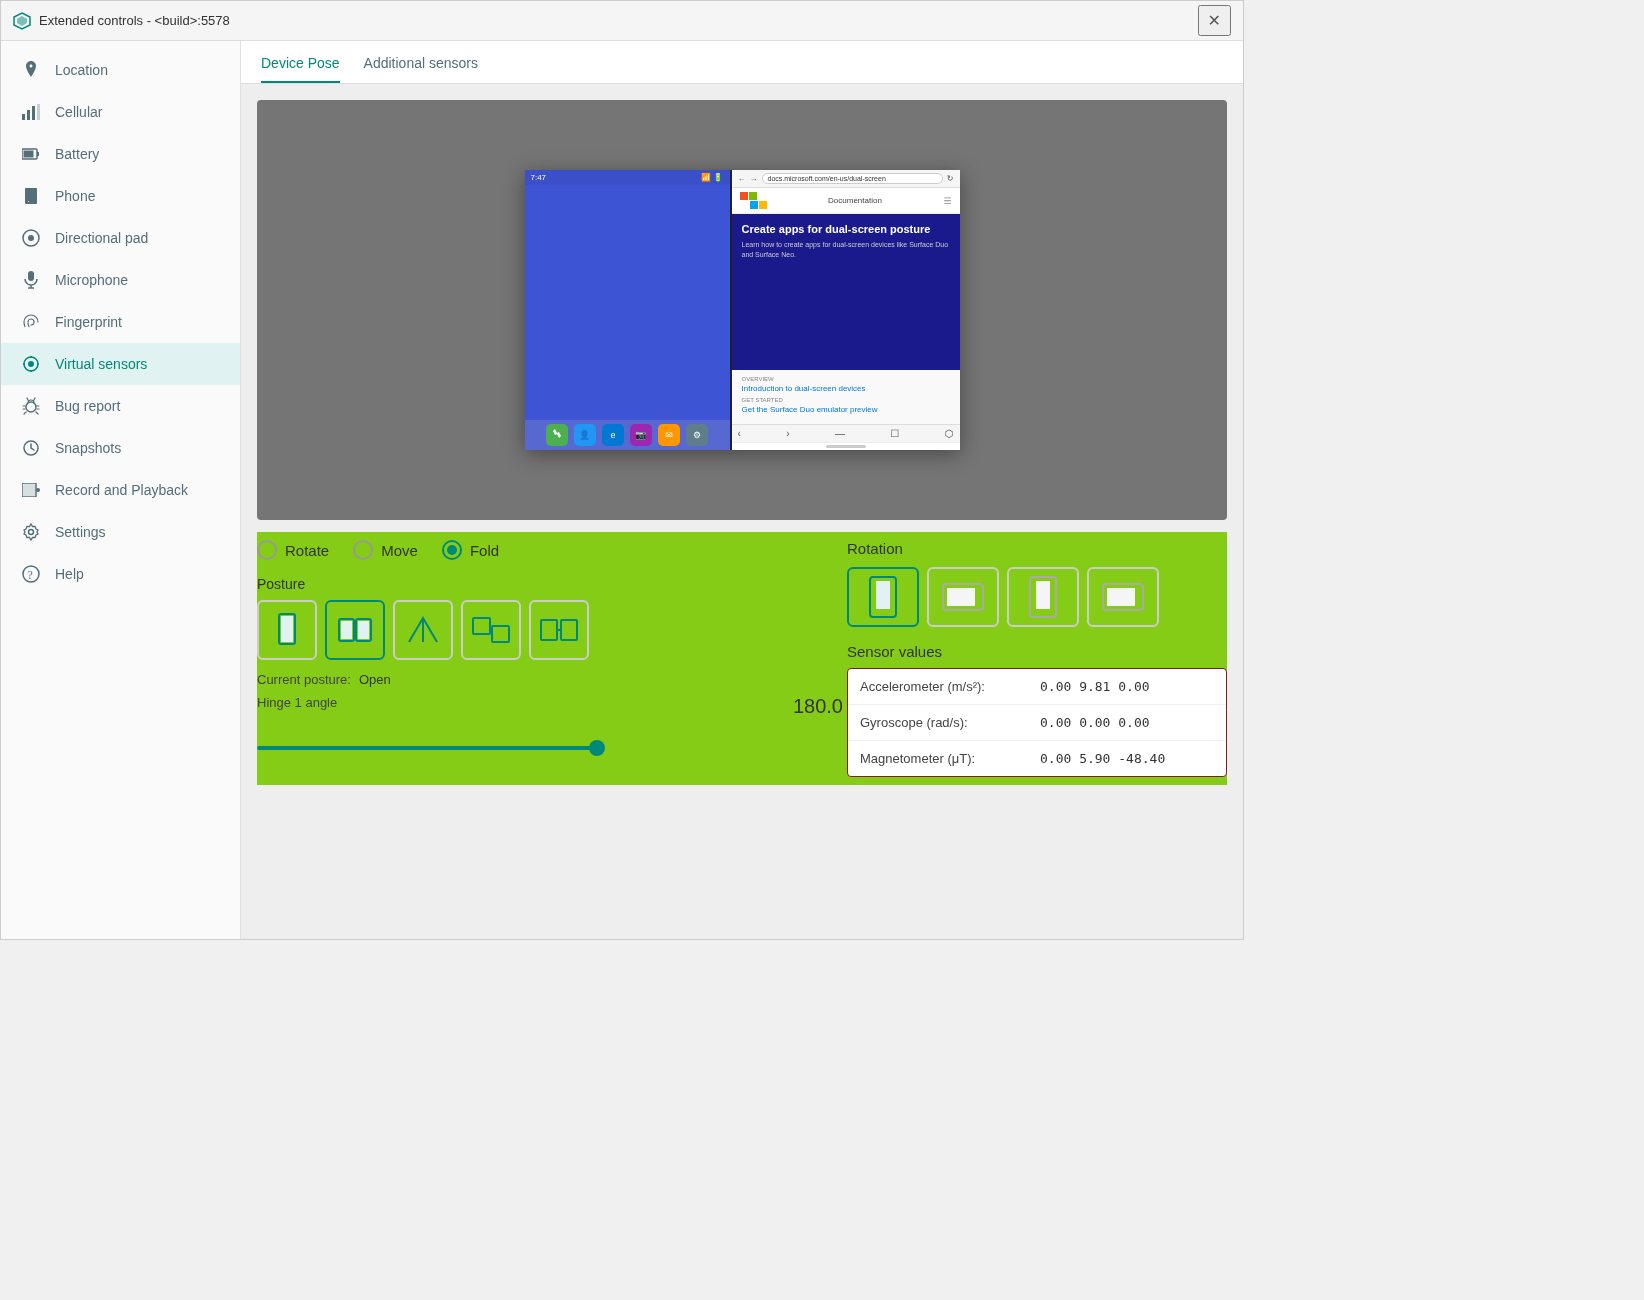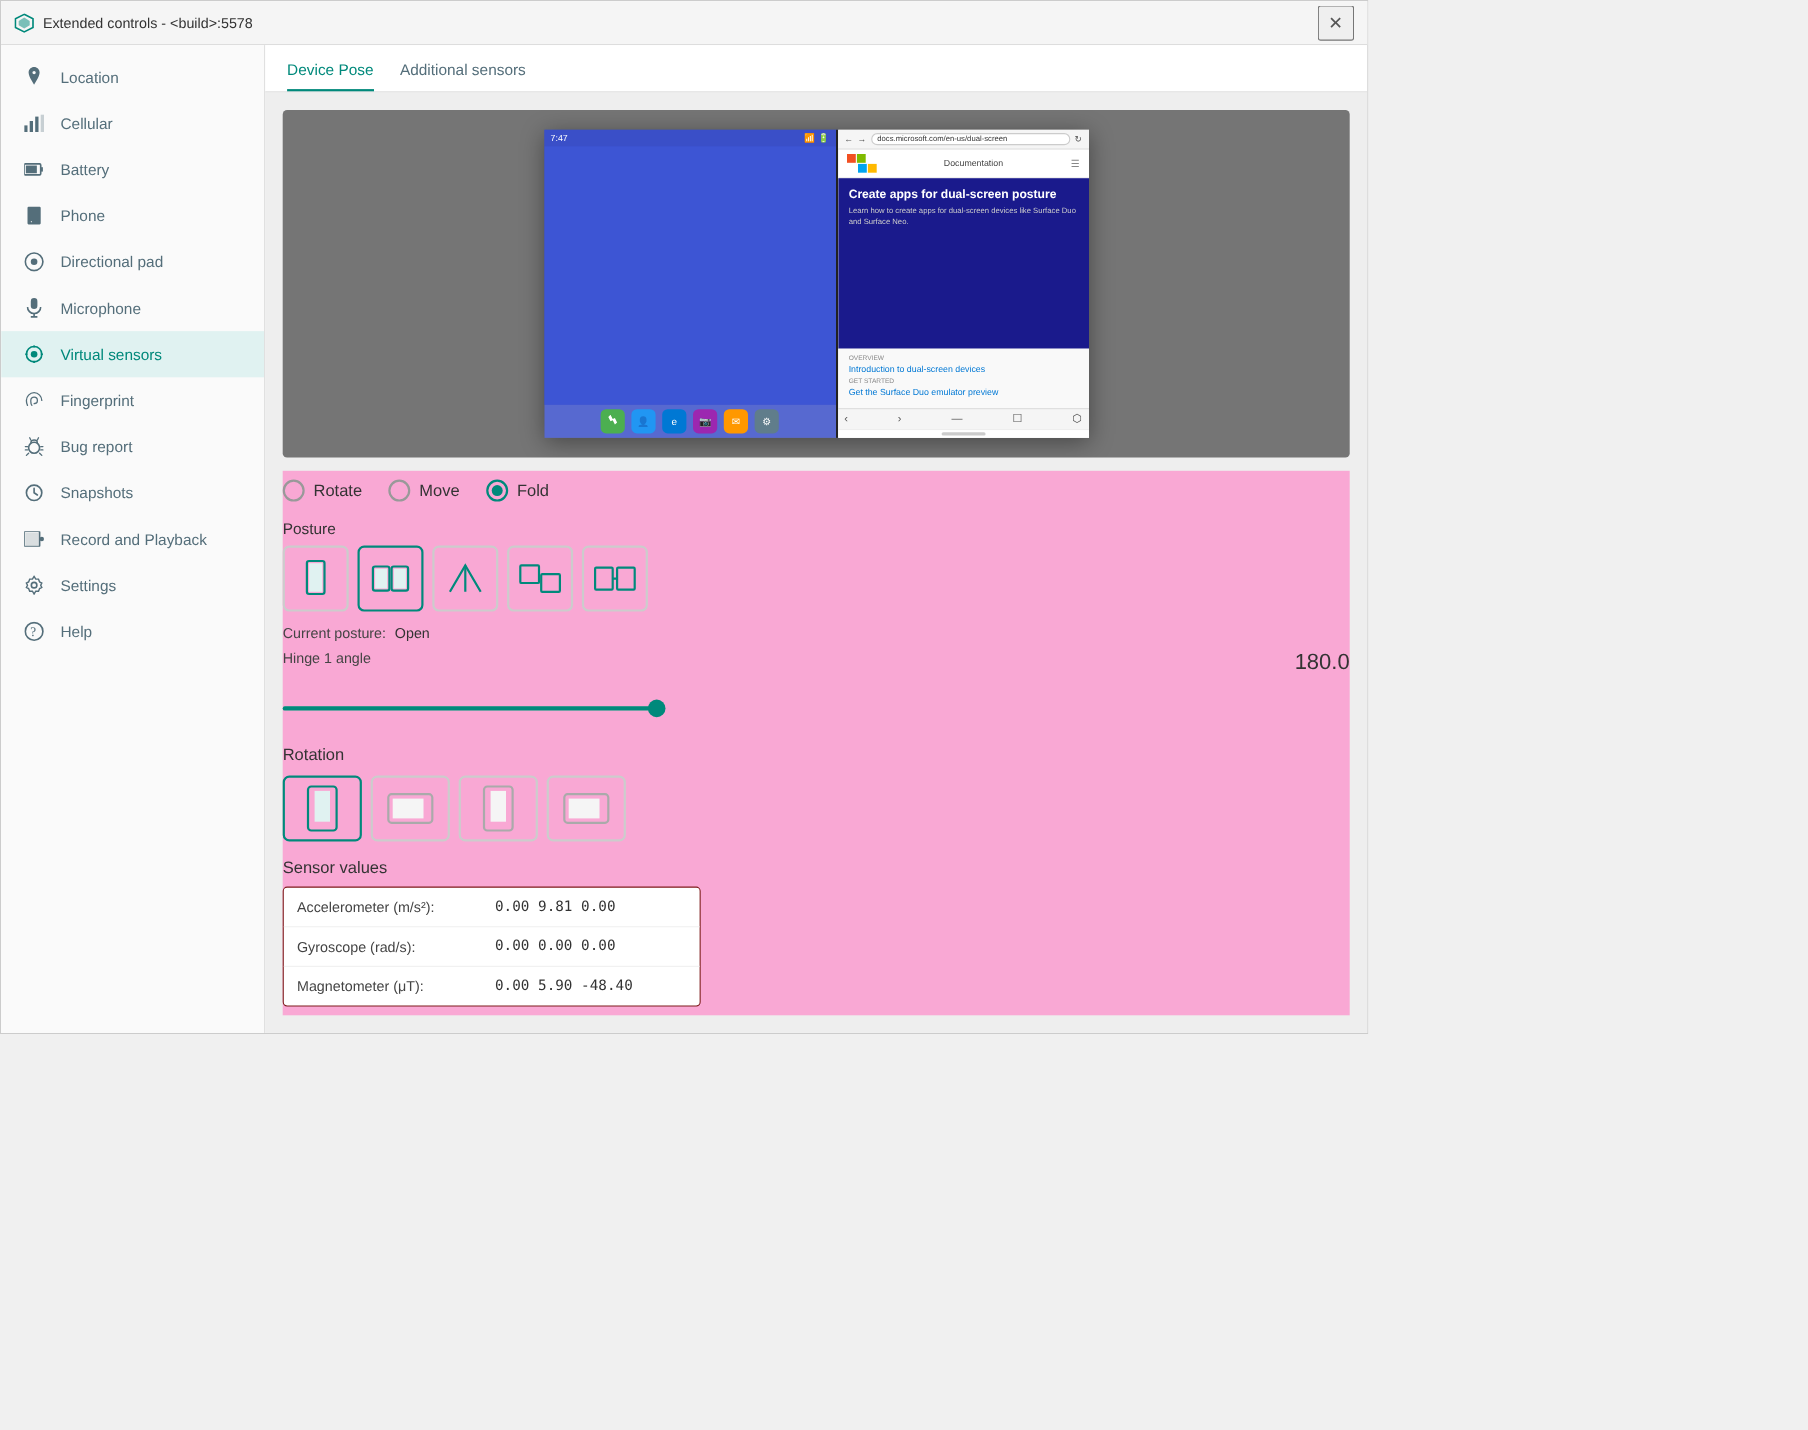--- a/index.html
+++ b/index.html
@@ -128,21 +128,21 @@
       justify-content: center;
       position: relative;
       overflow: hidden;
     }
     .device-screens {
       display: flex;
       gap: 0;
       box-shadow: 0 4px 20px rgba(0,0,0,0.4);
     }
     .screen-left {
-      width: 267px;
+      width: 207px;
       height: 280px;
       background: #3a4fc8;
       border-right: 2px solid #222;
       display: flex;
       flex-direction: column;
     }
     .screen-left .status-bar {
       background: #3a4fc8;
       padding: 3px 6px;
       font-size: 8px;
@@ -278,24 +278,23 @@
       justify-content: center;
     }
     .home-indicator {
       width: 40px;
       height: 3px;
       background: #ccc;
       border-radius: 2px;
     }
     
     .controls-area {
-      background: #f9a8d4;
-      display: flex;
-      gap: 16px;
-      flex-direction: column;
+      background: #84cc16;
+      display: flex;
+      gap: 4px;
     }
     .left-controls {
       flex: 1;
       padding: 8px 0;
     }
     .radio-group {
       display: flex;
       gap: 24px;
       align-items: center;
       margin-bottom: 16px;
@@ -546,38 +545,38 @@
           <svg width="14" height="18" viewBox="0 0 14 18">
               <rect x="4" y="0" width="6" height="10" rx="3" fill="#546e7a"></rect>
               <path d="M1 8a6 6 0 0 0 12 0" fill="none" stroke="#546e7a" stroke-width="1.5"></path>
               <line x1="7" y1="14" x2="7" y2="17" stroke="#546e7a" stroke-width="1.5"></line>
               <line x1="4" y1="17" x2="10" y2="17" stroke="#546e7a" stroke-width="1.5"></line>
             </svg>
         </span>
         <span>Microphone</span>
       </div>
 
+      <div class="sidebar-item">
+        <span class="icon">
+          <svg width="18" height="18" viewBox="0 0 18 18">
+              <path d="M9 2C5 2 2 5.5 2 9c0 2 .5 3.5 1 4.5M16 9c0-3.5-3-7-7-7M9 6c1.7 0 3 1.3 3 3 0 1-.4 2-1 2.5M6 9c0-1.7 1.3-3 3-3M9 12c.5 0 1-.2 1.4-.5M7 13.5C6.4 12.8 6 11.5 6 10" fill="none" stroke="#546e7a" stroke-width="1.2" stroke-linecap="round"></path>
+            </svg>
+        </span>
+        <span>Fingerprint</span>
+      </div>
+
       <div class="sidebar-item active">
         <span class="icon">
           <svg width="18" height="18" viewBox="0 0 18 18">
               <circle cx="9" cy="9" r="3" fill="#00897b"></circle>
               <path d="M9 2C5.1 2 2 5.1 2 9s3.1 7 7 7 7-3.1 7-7-3.1-7-7-7z" fill="none" stroke="#00897b" stroke-width="1.5"></path>
               <path d="M9 1v2M9 15v2M1 9h2M15 9h2" stroke="#00897b" stroke-width="1.5"></path>
             </svg>
         </span>
         <span>Virtual sensors</span>
-      </div>
-
-      <div class="sidebar-item">
-        <span class="icon">
-          <svg width="18" height="18" viewBox="0 0 18 18">
-              <path d="M9 2C5 2 2 5.5 2 9c0 2 .5 3.5 1 4.5M16 9c0-3.5-3-7-7-7M9 6c1.7 0 3 1.3 3 3 0 1-.4 2-1 2.5M6 9c0-1.7 1.3-3 3-3M9 12c.5 0 1-.2 1.4-.5M7 13.5C6.4 12.8 6 11.5 6 10" fill="none" stroke="#546e7a" stroke-width="1.2" stroke-linecap="round"></path>
-            </svg>
-        </span>
-        <span>Fingerprint</span>
       </div>
 
       <div class="sidebar-item">
         <span class="icon">
           <svg width="18" height="18" viewBox="0 0 18 18">
               <circle cx="9" cy="10" r="5" fill="none" stroke="#546e7a" stroke-width="1.5"></circle>
               <path d="M6 5.5C6 4 7.3 3 9 3s3 1 3 2.5M3 9H1M17 9h-2M3 12H1M17 12h-2M4 15l-2 2M14 15l2 2M6 3l-1-2M12 3l1-2" stroke="#546e7a" stroke-width="1.2" stroke-linecap="round" fill="none"></path>
             </svg>
         </span>
         <span>Bug report</span>

